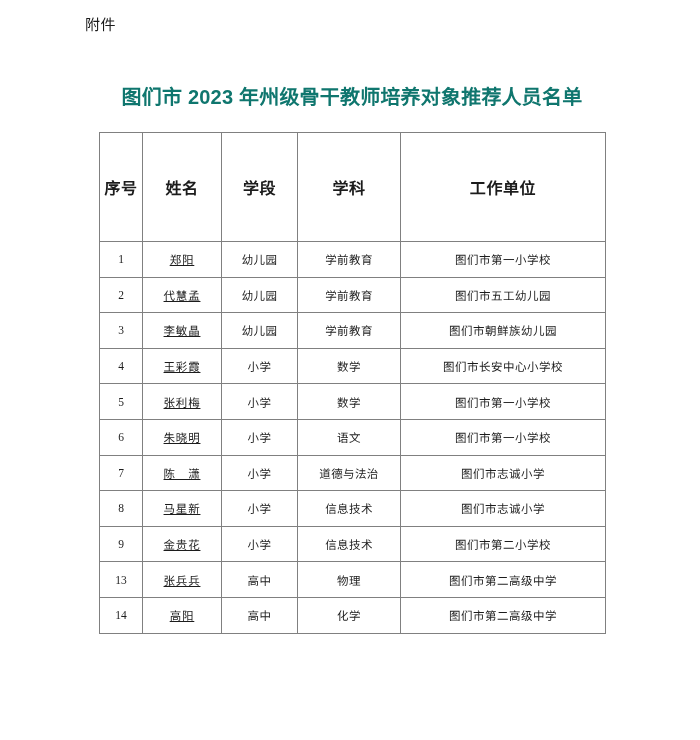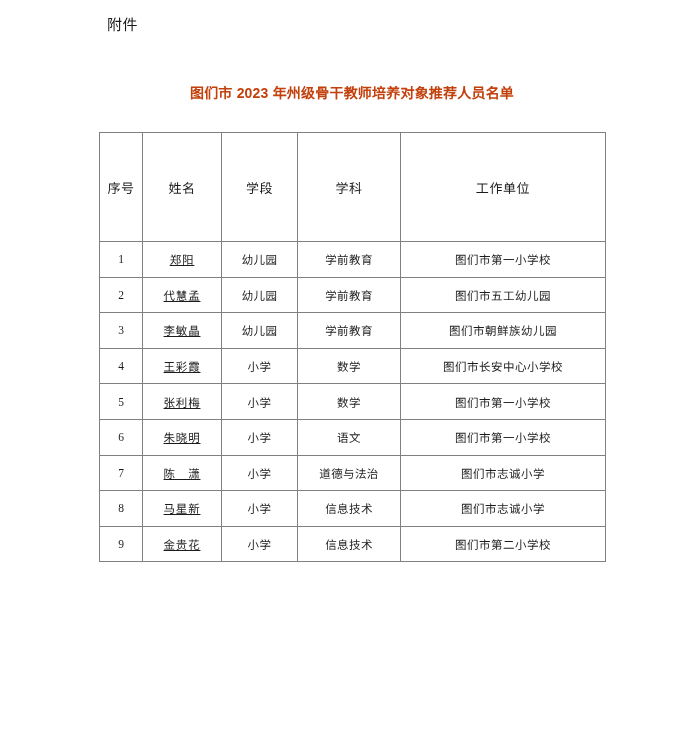--- a/index.html
+++ b/index.html
@@ -13,42 +13,42 @@
     height: 740px;
     position: relative;
     font-family: "Liberation Serif", "DejaVu Serif", serif;
     color: #111111;
     overflow: hidden;
   }
 
   
   #attachment-label {
     position: absolute;
-    left: 107px;
+    left: 85px;
     top: 14px;
     font-family: "Liberation Sans", "DejaVu Sans", sans-serif;
     font-size: 15px;
     line-height: 22px;
     color: #1a1a1a;
     letter-spacing: 0.5px;
     white-space: nowrap;
   }
 
   
   #doc-title {
     position: absolute;
     left: 99px;
     top: 70px;
     width: 506px;
     text-align: center;
     font-family: "Liberation Sans", "DejaVu Sans", sans-serif;
     font-weight: bold;
-    font-size: 14px;
+    font-size: 20px;
     line-height: 28px;
-    color: #c2410c;
+    color: #0f766e;
     letter-spacing: 0.2px;
     white-space: nowrap;
   }
 
   
   #roster-table {
     position: absolute;
     left: 99px;
     top: 132px;
     width: 506px;
@@ -69,22 +69,22 @@
     vertical-align: middle;
     padding: 0 2px;
     font-family: "Liberation Sans", "DejaVu Sans", sans-serif;
     color: #1c1c1c;
     overflow: hidden;
     white-space: nowrap;
   }
 
   #roster-table thead th {
     height: 108px;
-    font-weight: normal;
-    font-size: 13px;
+    font-weight: bold;
+    font-size: 16px;
     letter-spacing: 0.6px;
   }
 
   #roster-table tbody td {
     height: 34.6px;
     font-weight: normal;
     font-size: 11.5px;
     letter-spacing: 0.4px;
   }
   #roster-table tbody td.cell-index {
@@ -181,14 +181,28 @@
         <td class="cell-subject">信息技术</td>
         <td class="cell-unit">图们市志诚小学</td>
       </tr>
       <tr>
         <td class="cell-index">9</td>
         <td class="cell-name">金贵花</td>
         <td class="cell-stage">小学</td>
         <td class="cell-subject">信息技术</td>
         <td class="cell-unit">图们市第二小学校</td>
       </tr>
+      <tr>
+        <td class="cell-index">13</td>
+        <td class="cell-name">张兵兵</td>
+        <td class="cell-stage">高中</td>
+        <td class="cell-subject">物理</td>
+        <td class="cell-unit">图们市第二高级中学</td>
+      </tr>
+      <tr>
+        <td class="cell-index">14</td>
+        <td class="cell-name">高阳</td>
+        <td class="cell-stage">高中</td>
+        <td class="cell-subject">化学</td>
+        <td class="cell-unit">图们市第二高级中学</td>
+      </tr>
     </tbody>
 </table>
 
 </body></html>

